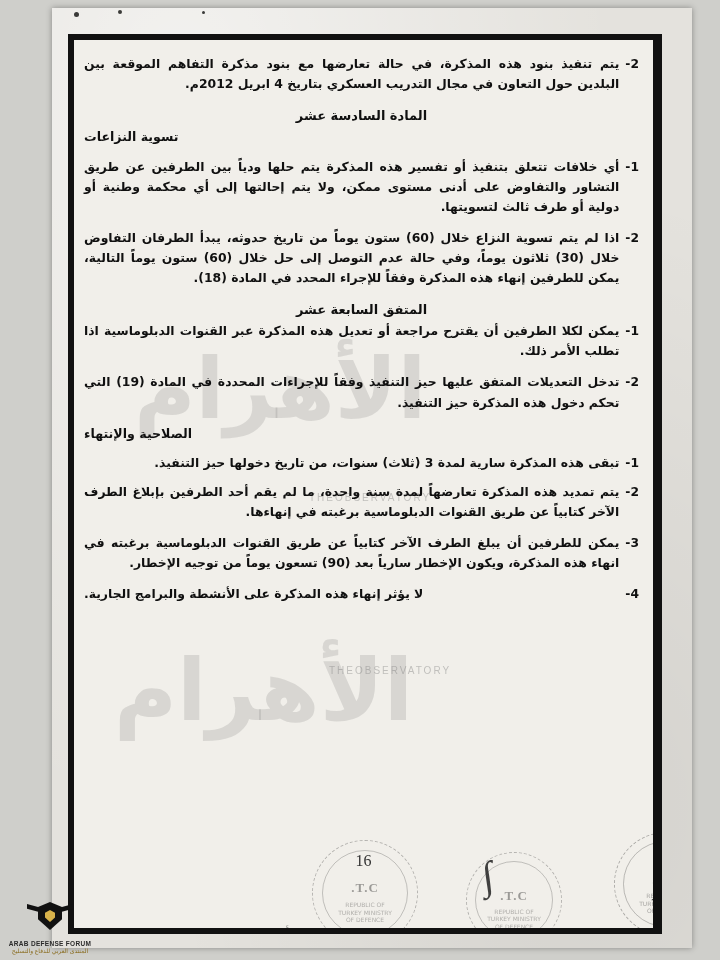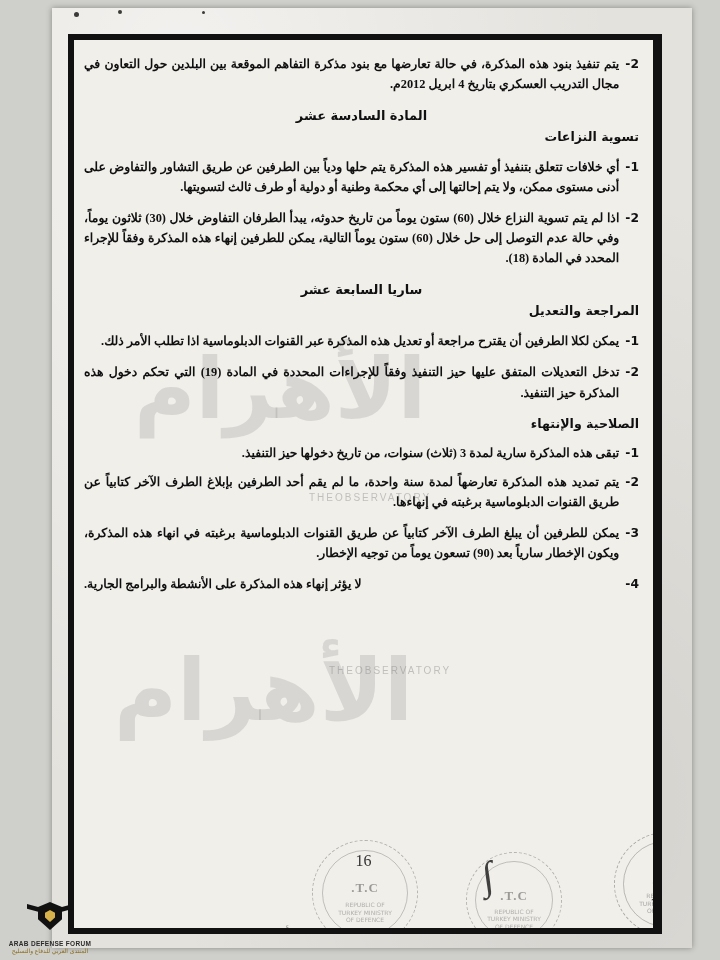--- a/index.html
+++ b/index.html
@@ -61,31 +61,30 @@
     font-weight:bold;
     font-size:12.3px;
     padding-top:1px;
     direction:rtl;
   }
   .txt{
     flex:1 1 auto;
     text-align:justify;
     text-justify:inter-word;
     font-weight:bold;
-    font-family:Liberation Serif, serif;
   }
   .heading{
     text-align:center;
     font-weight:bold;
     font-size:13px;
     margin:0 0 1px 0;
     letter-spacing:0;
   }
   .subheading{
-    text-align:right;
+    text-align:left;
     font-weight:bold;
     font-size:12.6px;
     margin:0 0 9px 0;
   }
   .tight{margin-bottom:8px;}
   
   .wm-big{
     position:absolute;
     font-weight:bold;
     color:rgba(90,90,90,.16);
@@ -236,22 +235,21 @@
 
         <div class="para">
           <span class="num">1-</span>
           <span class="txt">أي خلافات تتعلق بتنفيذ أو تفسير هذه المذكرة يتم حلها ودياً بين الطرفين عن طريق التشاور والتفاوض على أدنى مستوى ممكن، ولا يتم إحالتها إلى أي محكمة وطنية أو دولية أو طرف ثالث لتسويتها.</span>
         </div>
         <div class="para">
           <span class="num">2-</span>
           <span class="txt">اذا لم يتم تسوية النزاع خلال (60) ستون يوماً من تاريخ حدوثه، يبدأ الطرفان التفاوض خلال (30) ثلاثون يوماً، وفي حالة عدم التوصل إلى حل خلال (60) ستون يوماً التالية، يمكن للطرفين إنهاء هذه المذكرة وفقاً للإجراء المحدد في المادة (18).</span>
         </div>
 
-        <div class="heading">ساريا السابعة عشر</div>
-        <div class="subheading">المراجعة والتعديل</div>
+        <div class="heading">المتفق السابعة عشر</div>
 
         <div class="para">
           <span class="num">1-</span>
           <span class="txt">يمكن لكلا الطرفين أن يقترح مراجعة أو تعديل هذه المذكرة عبر القنوات الدبلوماسية اذا تطلب الأمر ذلك.</span>
         </div>
         <div class="para">
           <span class="num">2-</span>
           <span class="txt">تدخل التعديلات المتفق عليها حيز التنفيذ وفقاً للإجراءات المحددة في المادة (19) التي تحكم دخول هذه المذكرة حيز التنفيذ.</span>
         </div>
 

